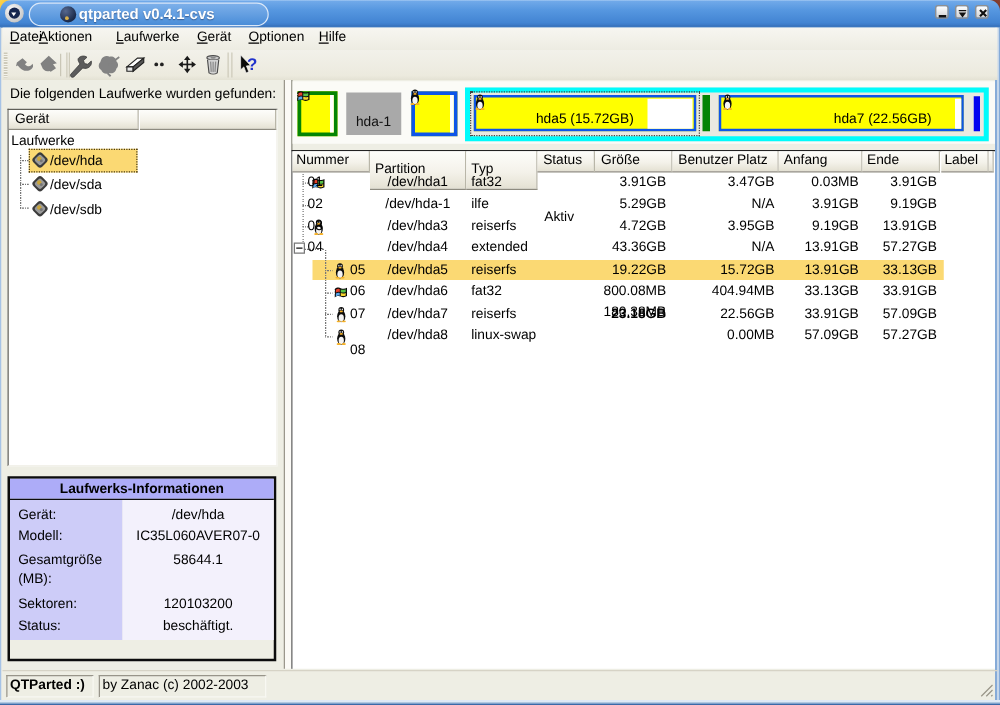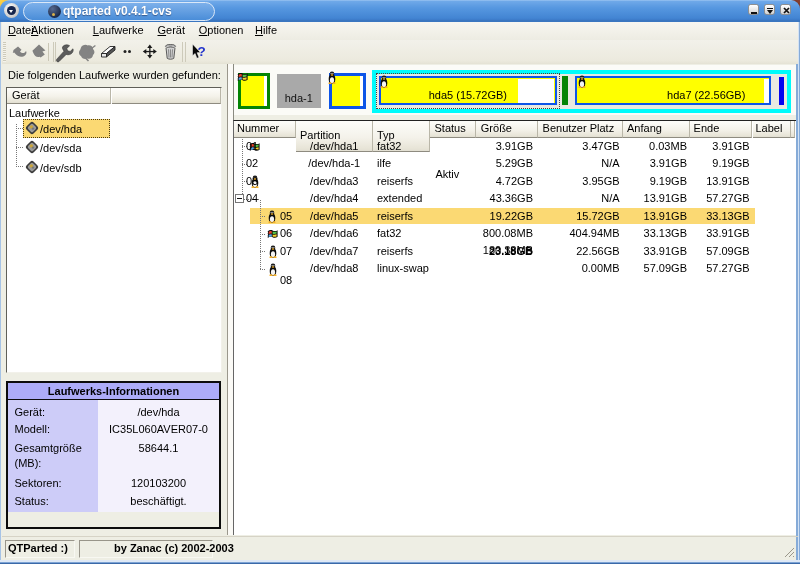--- a/index.html
+++ b/index.html
@@ -353,21 +353,21 @@
 <div class="tr typ" style="top:260px;">linux-swap</div>
 <div class="tr grL" style="top:242px;">180.38MB</div>
 <div class="tr bpL" style="top:260px;">0.00MB</div>
 <div class="tr anL" style="top:260px;">57.09GB</div>
 <div class="tr enL" style="top:260px;">57.27GB</div>
 
 <div class="abs" style="left:2px;top:536px;width:796px;height:1px;background:#d6d3c6;"></div>
 <div class="abs" style="left:4.5px;top:539.5px;width:70px;height:18px;border:1px solid;border-color:#98958a #f8f8f2 #f8f8f2 #98958a;box-sizing:border-box;"></div>
 <div class="abs" style="left:79px;top:539.5px;width:134px;height:18px;border:1px solid;border-color:#98958a #f8f8f2 #f8f8f2 #98958a;box-sizing:border-box;"></div>
 <div class="abs" style="left:8px;top:541px;height:14px;line-height:14px;font-weight:bold;font-size:11px;">QTParted :)</div>
-<div class="abs" style="left:82px;top:541px;height:14px;line-height:14px;font-weight:bold;font-size:11px;margin-left:32px;">by Zanac (c) 2002-2003</div>
+<div class="abs" style="left:82px;top:541px;height:14px;line-height:14px;font-weight:normal;font-size:11px;">by Zanac (c) 2002-2003</div>
 
 <svg class="abs" style="left:783px;top:546px;" width="12" height="12">
   <path d="M11 2 L2 11 M11 6 L6 11 M11 10 L10 11" stroke="#9a978a" stroke-width="1"></path>
 </svg>
 
 <svg width="0" height="0" style="position:absolute;">
 <defs>
 <g id="tux">
   <ellipse cx="5" cy="8" rx="3.3" ry="4.8" fill="#0c0c0c"></ellipse>
   <circle cx="5" cy="2.9" r="2.3" fill="#0c0c0c"></circle>

